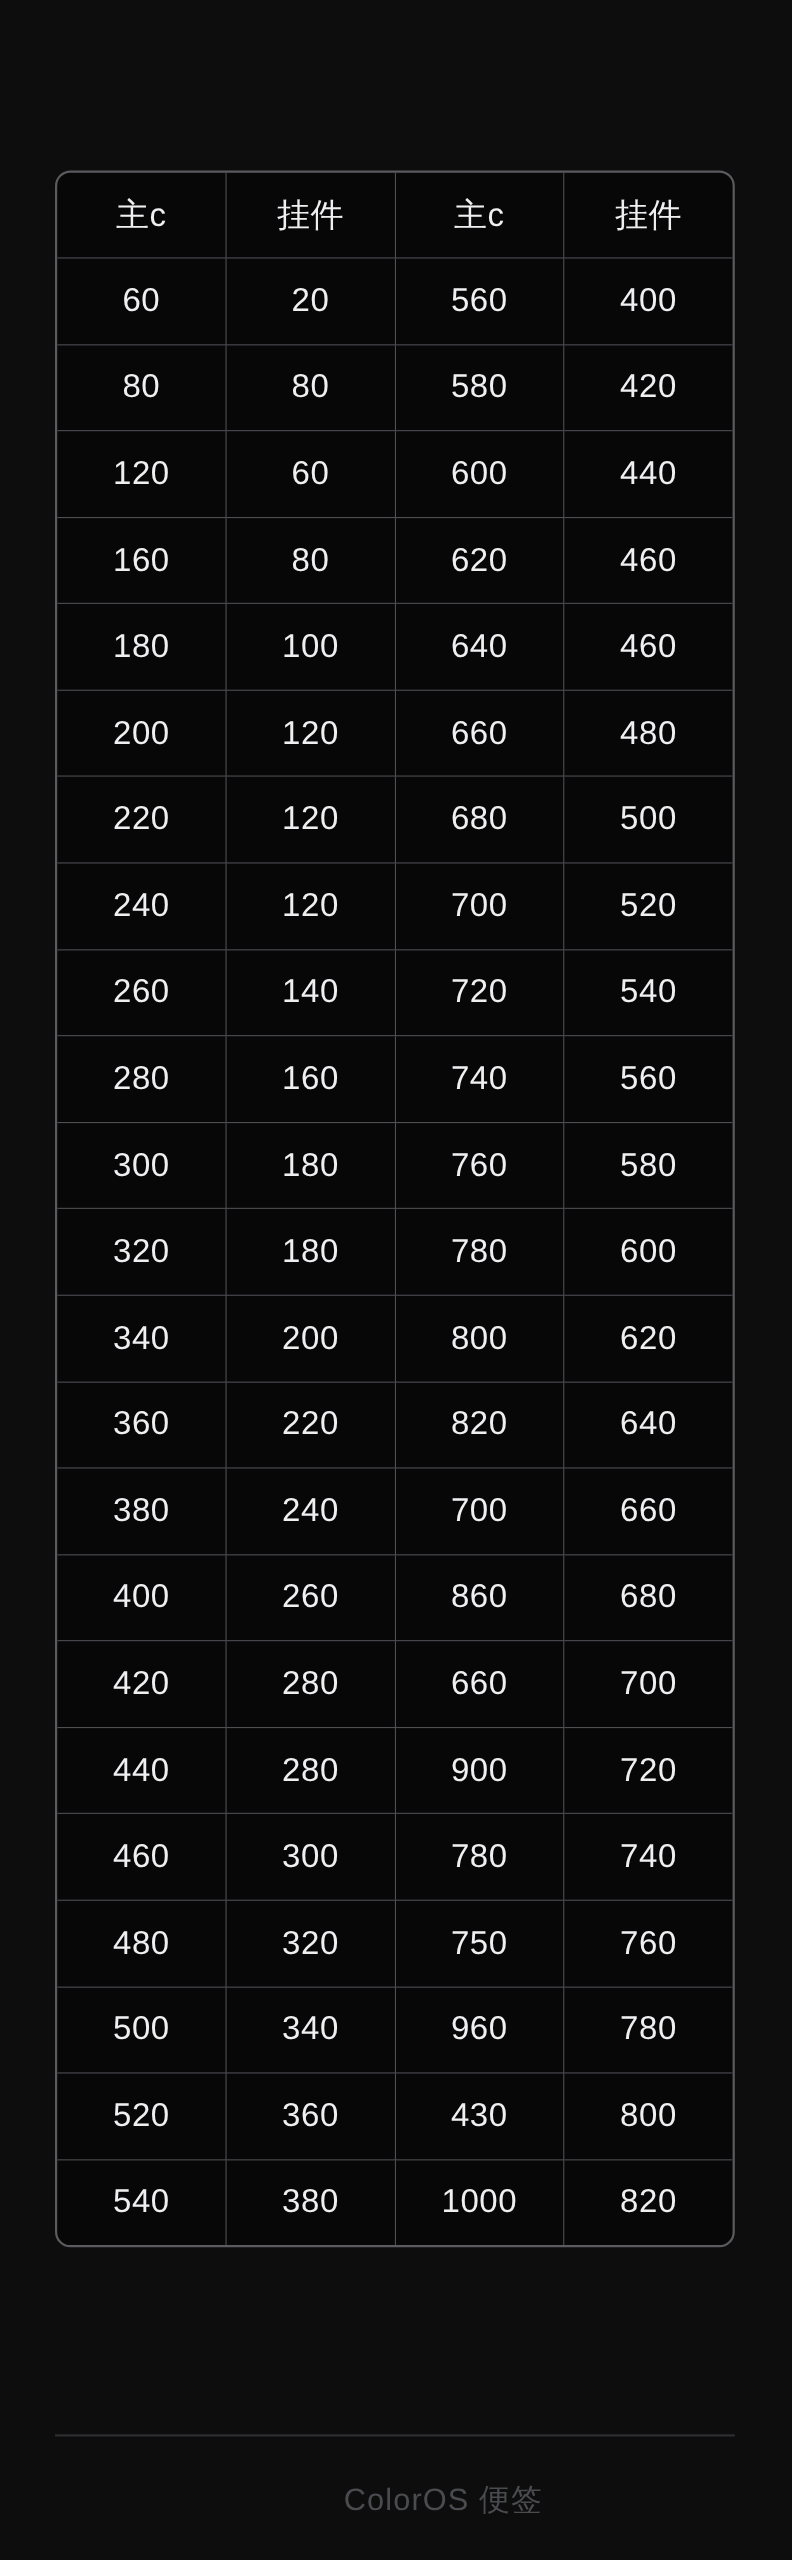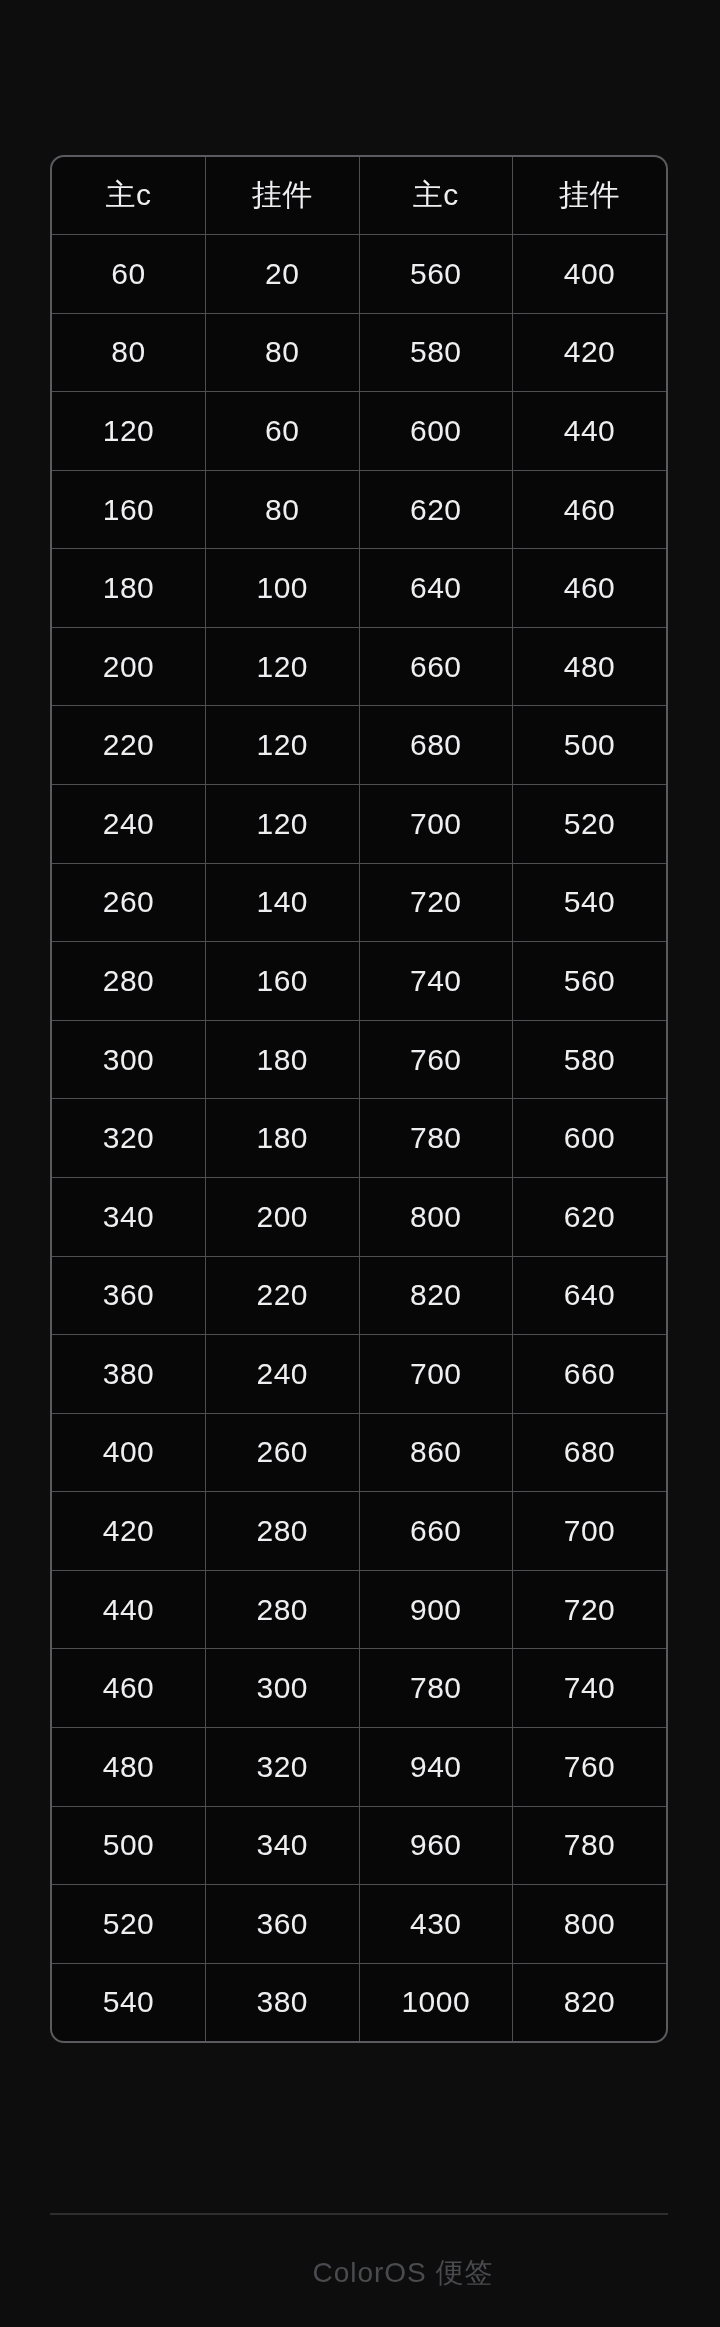--- a/index.html
+++ b/index.html
@@ -197,21 +197,21 @@
   </tr>
         <tr>
     <td>460</td>
     <td>300</td>
     <td>780</td>
     <td>740</td>
   </tr>
         <tr>
     <td>480</td>
     <td>320</td>
-    <td>940</td>
+    <td>750</td>
     <td>760</td>
   </tr>
         <tr>
     <td>500</td>
     <td>340</td>
     <td>960</td>
     <td>780</td>
   </tr>
         <tr>
     <td>520</td>

